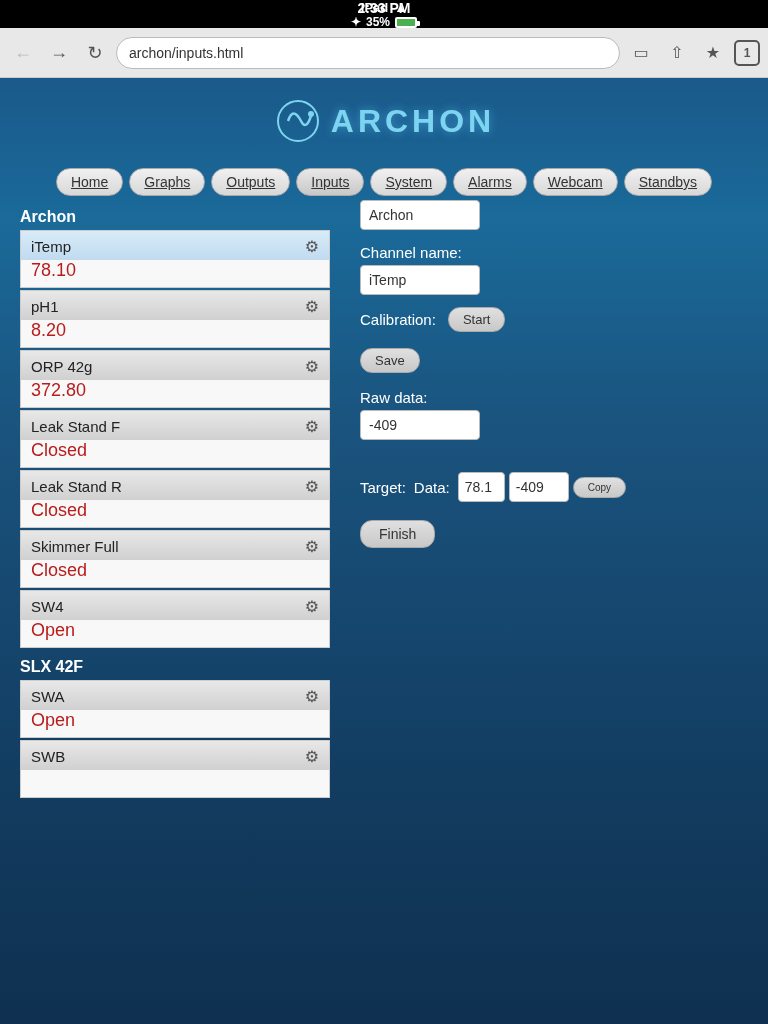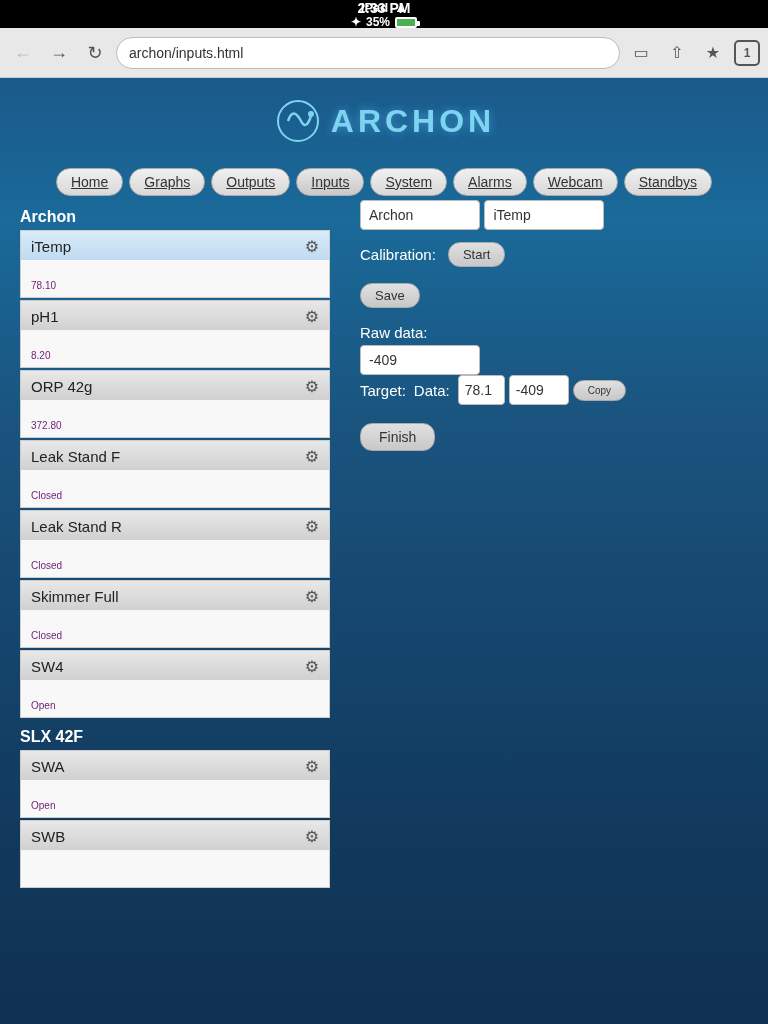--- a/index.html
+++ b/index.html
@@ -195,23 +195,23 @@
       font-size: 15px;
       font-weight: 500;
       color: #222;
     }
     .gear-icon {
       font-size: 16px;
       color: #555;
       cursor: pointer;
     }
     .module-item-value {
-      padding: 20px 10px 6px;
-      font-size: 10px;
-      color: #701a75;
+      padding: 0 10px 6px;
+      font-size: 18px;
+      color: #b91c1c;
       background: #f8f8f8;
     }
 
     
     #right-col {
       flex: 1;
       padding: 0 0 0 30px;
       color: #fff;
     }
     .field-label {
@@ -269,21 +269,21 @@
       border-radius: 4px;
       padding: 0 8px;
       font-size: 14px;
       color: #333;
       outline: none;
     }
     .target-data-row {
       display: flex;
       align-items: center;
       gap: 4px;
-      margin-top: 0;
+      margin-top: 32px;
     }
     .target-label {
       font-size: 15px;
       color: #fff;
       margin-right: 4px;
     }
     .target-val-input {
       width: 47px;
       height: 30px;
       background: #fff;
@@ -462,20 +462,21 @@
         </div>
         <div class="module-item-value">&nbsp;</div>
       </div>
 
     </div>
 
     <div id="right-col">
 
       <input class="field-input" type="text" value="Archon" style="">
 
+      <div class="field-label">Channel name:</div>
       <input class="field-input" type="text" value="iTemp" style="">
 
       <div class="calibration-row" style="margin-top:12px;">
         <span class="cal-label">Calibration:</span>
         <button class="btn-pill">Start</button>
       </div>
 
       <div>
         <button class="btn-pill save-btn">Save</button>
       </div>

